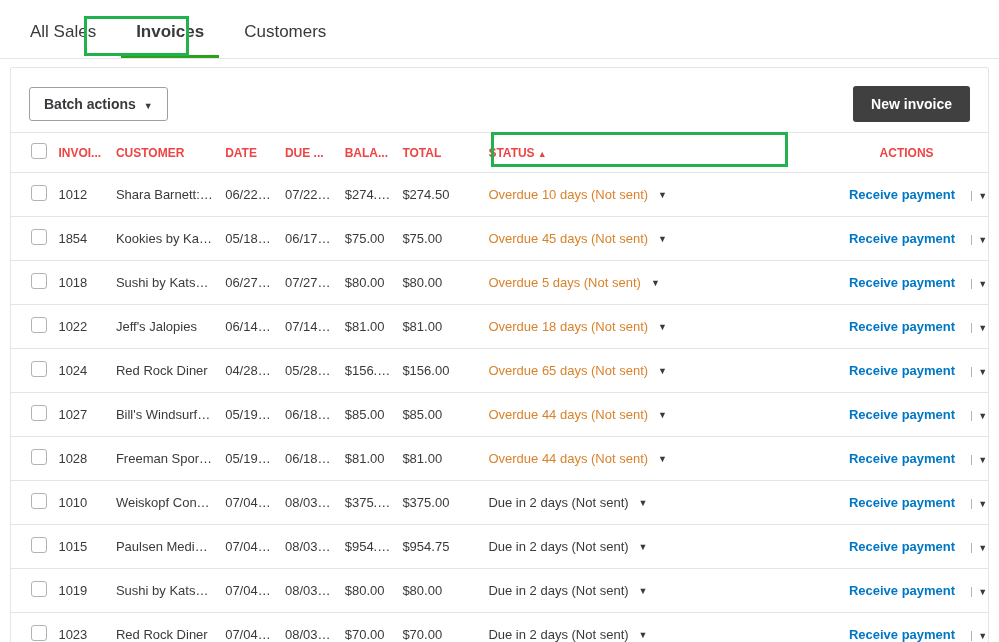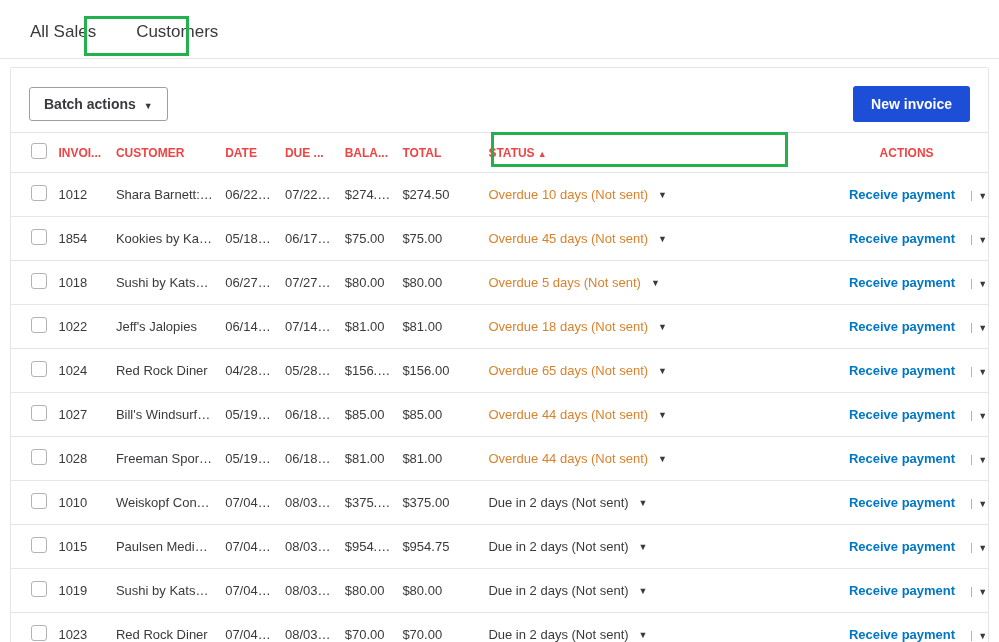--- a/index.html
+++ b/index.html
@@ -6,21 +6,21 @@
   body { background: #fff; color: #393a3d; width: 999px; }
   .tabs { display: flex; border-bottom: 1px solid #e3e5e8; padding: 0 10px; position: relative; }
   .tab { padding: 22px 20px 16px; font-size: 17px; color: #393a3d; cursor: pointer; position: relative; }
   .tab.active { font-weight: 700; }
   .tab.active::after { content:""; position:absolute; left:5px; right:5px; bottom:0; height:3px; background:#2ca01c; }
   .tab-highlight { position:absolute; border:3px solid #22b14c; pointer-events:none; }
   .tab-highlight.tab-hl { left:84px; top:16px; width:105px; height:40px; }
   .panel { border:1px solid #e3e5e8; margin:8px 10px; border-radius:2px; padding-bottom: 4px; }
   .panel-header { display:flex; justify-content:space-between; align-items:center; padding:18px 18px 10px; }
   .batch-btn { display:inline-flex; align-items:center; gap:8px; border:1px solid #9aa0a6; border-radius:3px; padding:8px 14px; font-size:14px; color:#393a3d; background:#fff; cursor:pointer; font-weight:600;}
-  .new-btn { background:#1d4ed8; color:#fff; border:none; border-radius:3px; padding:10px 18px; font-size:14px; font-weight:700; cursor:pointer; }
+  .new-btn { background:#404040; color:#fff; border:none; border-radius:3px; padding:10px 18px; font-size:14px; font-weight:700; cursor:pointer; }
   .table-wrap { position:relative; }
   .status-hl { position:absolute; border:3px solid #22b14c; pointer-events:none; left:480px; top:0px; width:297px; height:35px; z-index:5;}
   table { width:100%; border-collapse:collapse; table-layout:fixed; }
   th, td { text-align:left; font-size:13px; white-space:nowrap; overflow:hidden; text-overflow:ellipsis; vertical-align:middle; }
   th { font-weight:700; color:#ef4444; padding:10px 6px; border-top:1px solid #e3e5e8; border-bottom:1px solid #e3e5e8; text-transform:uppercase; font-size:12px; position:relative; }
   th .sort-caret { font-size:9px; margin-left:3px; }
   td { padding:12px 6px; border-bottom:1px solid #e3e5e8; color:#393a3d; }
   .col-chk { width:46px; text-align:center; }
   .col-inv { width:50px; }
   .col-cust { width:106px; }
@@ -41,20 +41,21 @@
   .act-caret { color:#393a3d; font-size:9px; cursor:pointer; display:inline-block; border-left:1px solid #b0b4b9; padding-left:6px; margin-left:4px;}
   .caret-down::after { content:"▼"; font-size:9px; }
   td.col-inv,th.col-inv{padding-left:0;}
   td.col-chk,th.col-chk{padding-left:14px;}
 </style>
 </head>
 <body>
 
 <div class="tabs" style="position:relative;">
   <div class="tab">All Sales</div>
+  <div class="tab active">Invoices</div>
   <div class="tab">Customers</div>
   <div class="tab-highlight tab-hl"></div>
 </div>
 
 <div class="panel">
   <div class="panel-header">
     <button class="batch-btn">
       <span>Batch actions</span>
       <span class="caret-down"></span>
     </button>

